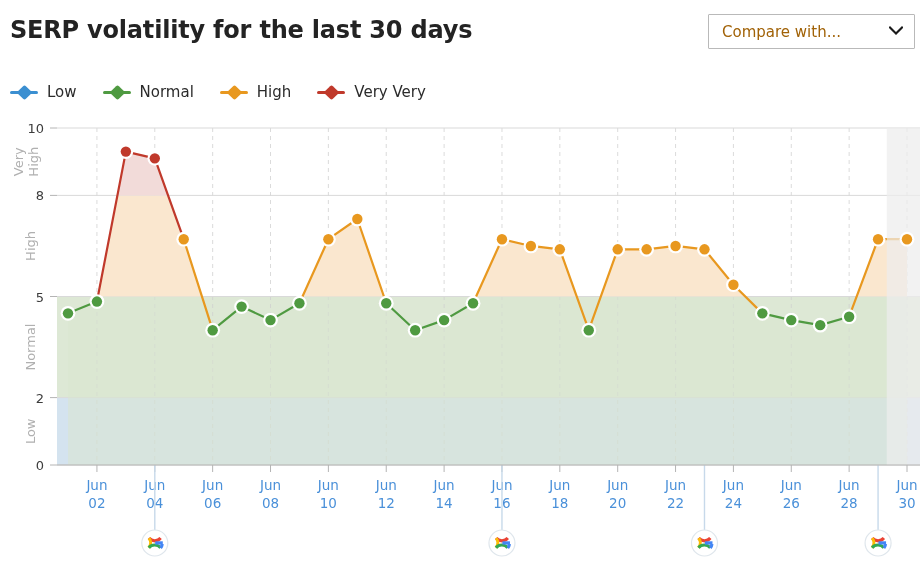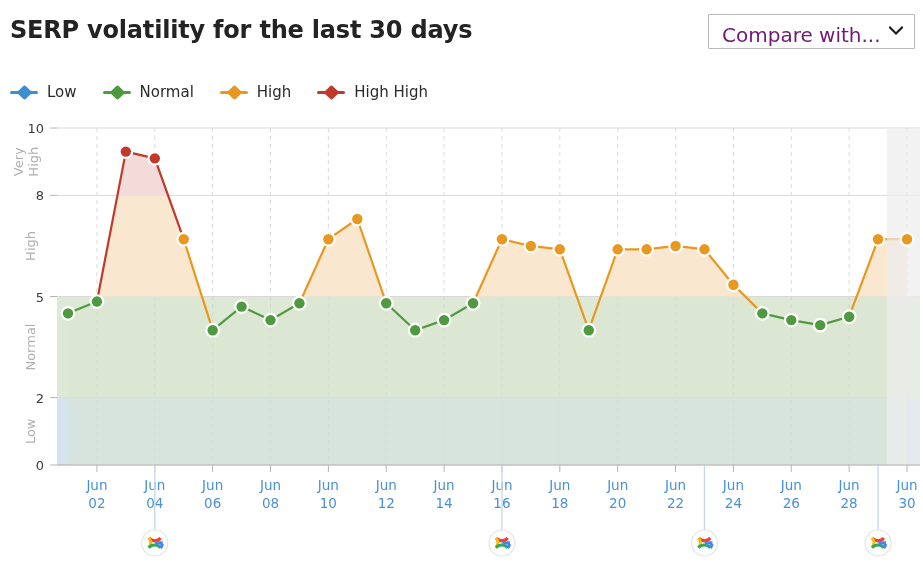--- a/index.html
+++ b/index.html
@@ -36,22 +36,22 @@
     left: 708px; top: 14px;
     width: 207px; height: 35px;
     border: 1px solid #b9b9b9;
     background: #ffffff;
     border-radius: 1px;
     cursor: pointer;
   }
   .compare-select .sel-label {
     position: absolute;
     left: 13px; top: 8px;
-    font-size: 20px;
-    color: #701a75;
+    font-size: 15px;
+    color: #a16207;
     white-space: nowrap;
   }
   .compare-select .chev {
     position: absolute;
     right: 11px; top: 11px;
     width: 14px; height: 9px;
   }
 
   
   .legend {
@@ -156,21 +156,21 @@
           <span class="lm-line" style="background: rgb(232, 152, 31);"></span>
           <span class="lm-dot" style="background: rgb(232, 152, 31);"></span>
         </span>
         <span class="legend-label">High</span>
       </div>
       <div class="legend-item">
         <span class="legend-marker">
           <span class="lm-line" style="background: rgb(192, 57, 43);"></span>
           <span class="lm-dot" style="background: rgb(192, 57, 43);"></span>
         </span>
-        <span class="legend-label">High High</span>
+        <span class="legend-label">Very Very</span>
       </div>
     </div>
 
   <div class="chart-wrap">
     <svg class="chart-svg" id="chart-svg" width="923" height="457" viewBox="0 0 923 457">
         <g>
           <rect x="57" y="18" width="863" height="337" fill="#ffffff"></rect>
           <rect x="57" y="287.6" width="863" height="67.39999999999998" fill="#d4e3ef"></rect>
           <rect x="57" y="186.5" width="863" height="101.10000000000002" fill="#dde8d5"></rect>
           <line x1="96.93103448275862" y1="18" x2="96.93103448275862" y2="355" stroke="#cfcfcf" stroke-width="1" stroke-dasharray="4,4" opacity="0.75"></line>

